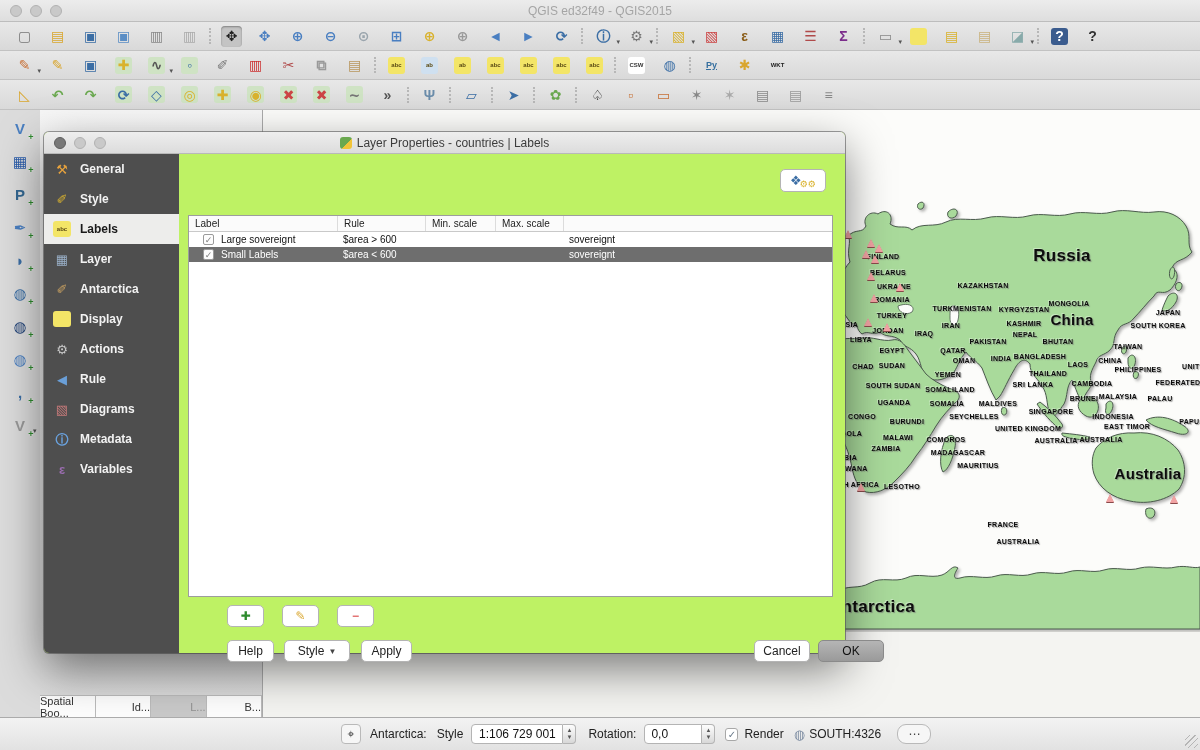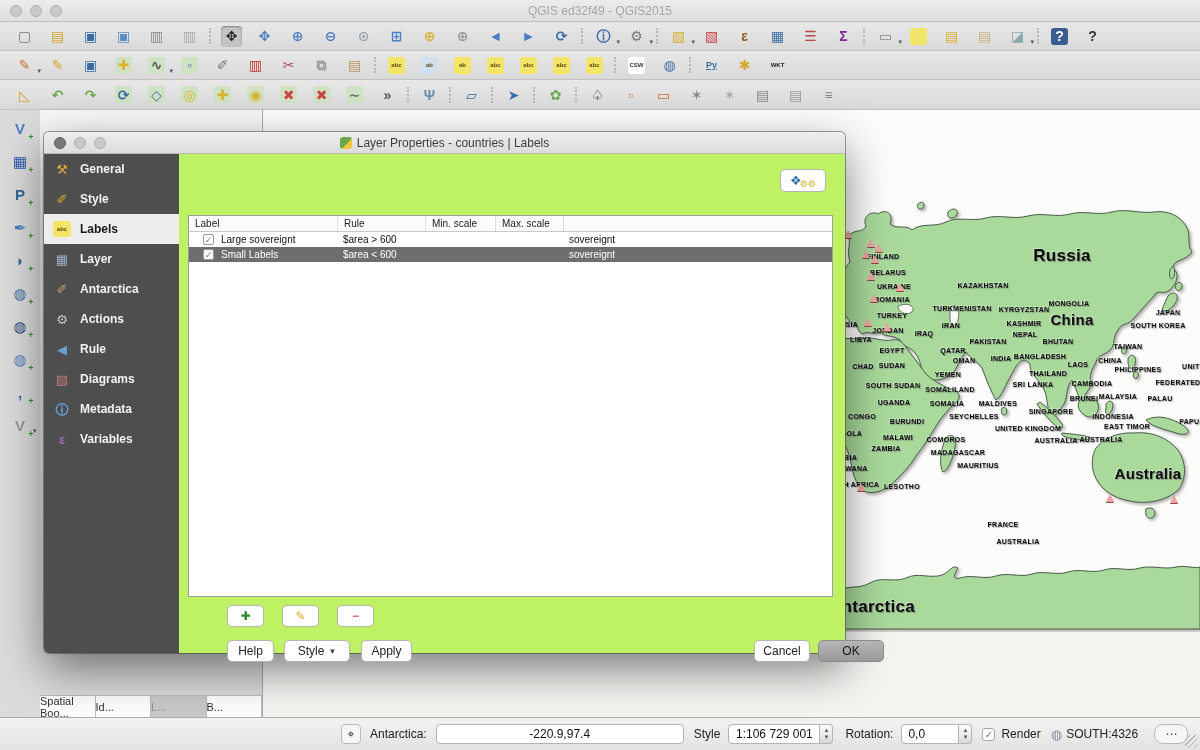--- a/index.html
+++ b/index.html
@@ -36,21 +36,21 @@
   #left-toolbar .tb-icon { margin:0; }
   #left-toolbar .gl { font-size:15px; }
   #left-toolbar .tb-icon::after { content:"+"; position:absolute; right:-3px; bottom:-3px;
     font-size:9px; font-weight:bold; color:#2e8b2e; text-shadow:0 0 2px #fff; }
 
   
   #dock { position:absolute; left:40px; top:110px; width:223px; height:607px;
     background:linear-gradient(#f7f7f7,#dadada); border-right:1px solid #ababab; }
   #dock-tabbar { position:absolute; left:0; bottom:0; width:100%; height:22px; background:#fff;
     border-top:1px solid #bbb; display:flex; align-items:stretch; }
-  .dock-tab { flex:1; display:flex; align-items:center; justify-content:flex-start; font-size:11px;
+  .dock-tab { flex:1; display:flex; align-items:center; justify-content:flex-end; font-size:11px;
     color:#333; border-right:1px solid #bbb; background:#fdfdfd; }
   .dock-tab.selected { background:#c9c9c9; color:#909090; }
 
   
   #map-canvas { position:absolute; left:263px; top:110px; width:937px; height:607px; background:#f4f4f1; }
   #map-svg { position:absolute; left:0; top:0; }
   .land path { fill:#a9da9b; stroke:#4a5a4c; stroke-width:1; }
   .lake { fill:#fcfcfa; stroke:#4a5a4c; stroke-width:0.8; }
   #map-labels { position:absolute; left:0; top:0; width:1200px; height:750px; pointer-events:none; }
   .map-label { position:absolute; transform:translate(-50%,-50%); font-weight:bold; color:#0d0d0d;
@@ -1146,20 +1146,26 @@
           <span>Layer</span>
         </div>
 
         <div class="side-item">
           <span class="blk">
             <span class="gl" style="color: rgb(200, 160, 96);">✐</span>
           </span>
           <span>Antarctica</span>
         </div>
 
+        <div class="side-item">
+          <span class="blk" style="background: rgb(243, 229, 103);">
+            <span class="gl" style="color: rgb(90, 74, 20);"></span>
+          </span>
+          <span>Display</span>
+        </div>
 
         <div class="side-item">
           <span class="blk">
             <span class="gl" style="color: rgb(200, 200, 200);">⚙</span>
           </span>
           <span>Actions</span>
         </div>
 
         <div class="side-item">
           <span class="blk">
@@ -1266,23 +1272,20 @@
         <span>OK</span>
       </div>
     </div>
   </div>
 
   <div id="statusbar">
     <span class="sb-icon-btn" style="margin-left:341px;">
       <span>⌖</span>
     </span>
     <span class="sb-label" style="margin-left:9px;">Antarctica:</span>
-    <span class="sb-input" style="margin-left:9px; width:248px;">
-      <span>-220.9,97.4</span>
-    </span>
     <span class="sb-label" style="margin-left:10px;">Style</span>
     <span class="sb-input" style="margin-left:8px; width:92px; border-radius:4px 0 0 4px;">
       <span>1:106 729 001</span>
     </span>
     <span class="sb-stepper">
         <span>▲</span>
         <span>▼</span>
       </span>
     <span class="sb-label" style="margin-left:12px;">Rotation:</span>
     <span class="sb-input" style="margin-left:8px; width:58px; border-radius:4px 0 0 4px; justify-content:flex-start; padding-left:6px;">

